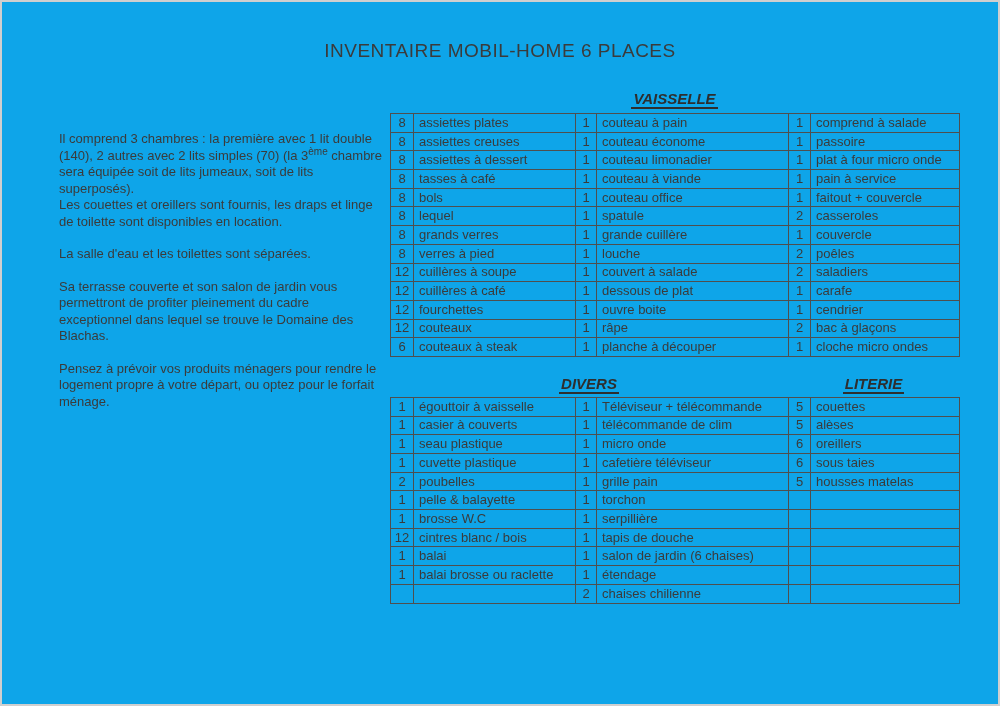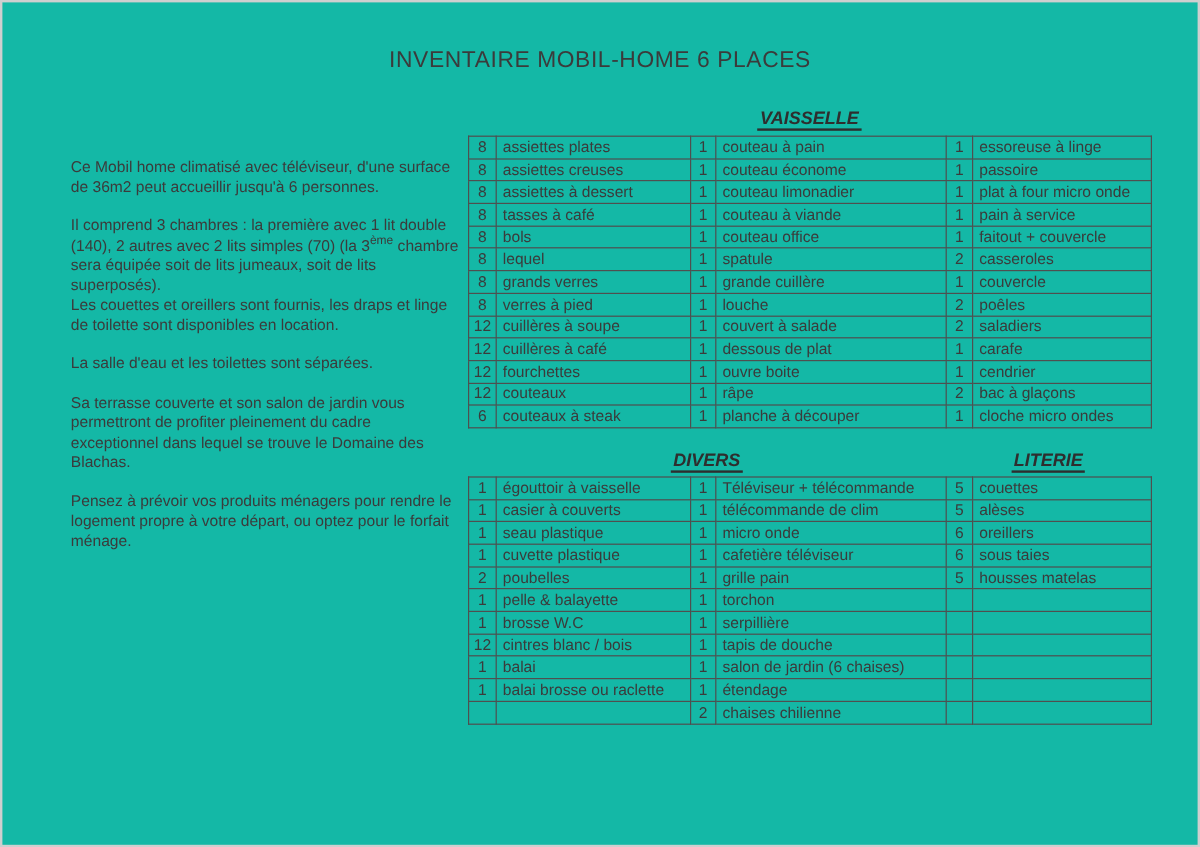--- a/index.html
+++ b/index.html
@@ -4,21 +4,21 @@
 <style>
   * { margin: 0; padding: 0; box-sizing: border-box; }
   html, body { background: #e9e9e9; }
   body { font-family: "Liberation Sans", "DejaVu Sans", sans-serif; }
 
   .page {
     position: relative;
     width: 1000px;
     height: 706px;
     margin: 0 auto;
-    background: #14b8a6;
+    background: #0ea5e9;
     border: 2px solid #cfcfcf;
     overflow: hidden;
     color: var(--ink, #3b3b3b);
   }
 
   .doc-title {
     position: absolute;
     top: 38px;
     left: 0;
     width: 100%;
@@ -94,21 +94,20 @@
   col.c-i3 { width: 149px; }
 </style>
 </head>
 <body>
 
 <div class="page">
 
   <div class="doc-title">INVENTAIRE MOBIL-HOME 6 PLACES</div>
 
   <div class="description">
-      <p class="para"><span>Ce Mobil home climatisé avec téléviseur, d'une surface de 36m2 peut accueillir jusqu'à 6 personnes.</span></p>
       <p class="para"><span>Il comprend 3 chambres : la première avec 1 lit double (140), 2 autres avec 2 lits simples (70) (la 3</span><sup>ème</sup><span> chambre sera équipée soit de lits jumeaux, soit de lits superposés).
 Les couettes et oreillers sont fournis, les draps et linge de toilette sont disponibles en location.</span></p>
       <p class="para"><span>La salle d'eau et les toilettes sont séparées.</span></p>
       <p class="para"><span>Sa terrasse couverte et son salon de jardin vous permettront de profiter pleinement du cadre exceptionnel dans lequel se trouve le Domaine des Blachas.</span></p>
       <p class="para"><span>Pensez à prévoir vos produits ménagers pour rendre le logement propre à votre départ, ou optez pour le forfait ménage.</span></p>
     </div>
 
   <div class="tables-wrap">
 
     <div class="heading-row-1 section-heading">
@@ -124,21 +123,21 @@
         <col class="c-q3">
           <col class="c-i3">
       </colgroup>
       <tbody>
           <tr>
             <td class="qty">8</td>
             <td class="item">assiettes plates</td>
             <td class="qty">1</td>
             <td class="item">couteau à pain</td>
             <td class="qty">1</td>
-            <td class="item">essoreuse à linge</td>
+            <td class="item">comprend à salade</td>
           </tr>
           <tr>
             <td class="qty">8</td>
             <td class="item">assiettes creuses</td>
             <td class="qty">1</td>
             <td class="item">couteau économe</td>
             <td class="qty">1</td>
             <td class="item">passoire</td>
           </tr>
           <tr>

